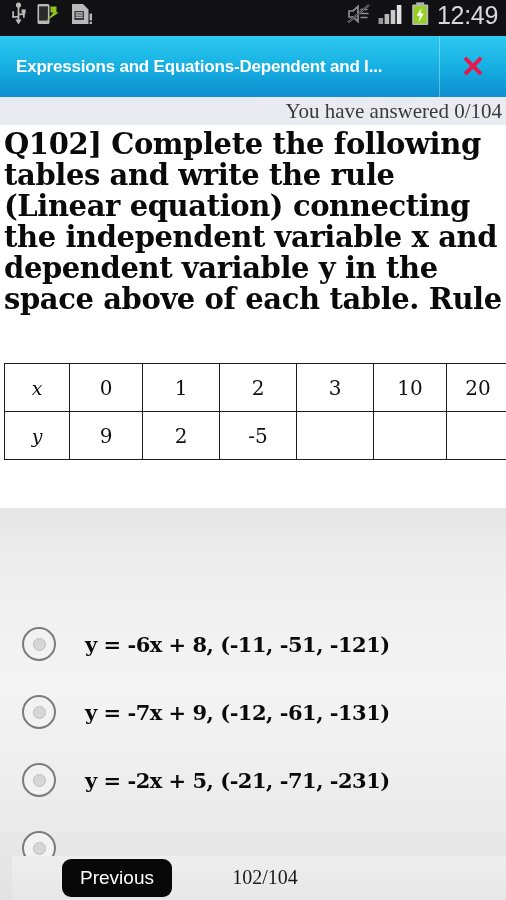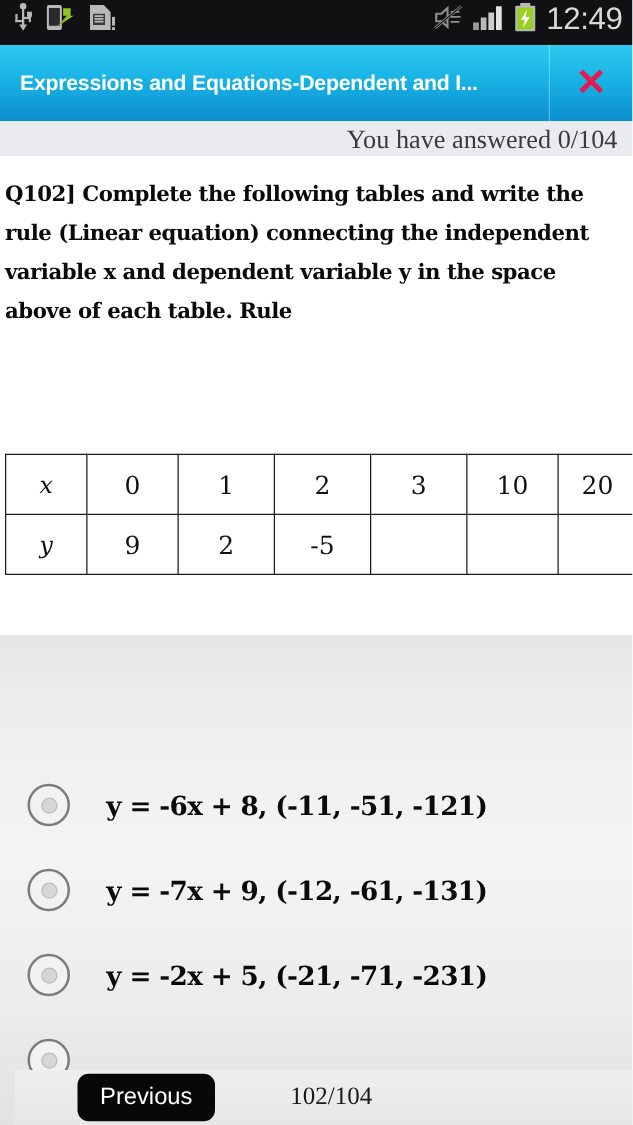--- a/index.html
+++ b/index.html
@@ -92,44 +92,44 @@
   .answered-bar {
     position: absolute;
     top: 97px; left: 0;
     width: 506px;
     height: 28px;
     background: #e9ebf0;
     display: flex;
     align-items: center;
     justify-content: flex-end;
     box-sizing: border-box;
-    padding-right: 12px;
+    padding-right: 4px;
   }
   .answered-text {
     font-family: "Liberation Serif", serif;
     font-size: 21px;
     color: #3a3a3a;
   }
 
   
   .question-area {
     position: absolute;
     top: 125px; left: 0;
     width: 506px;
     height: 383px;
     background: #ffffff;
     overflow: hidden;
   }
   .question-text {
     position: absolute;
-    top: 16px; left: 4px;
+    top: 4px; left: 4px;
     width: 498px;
     font-family: "DejaVu Serif", serif;
     font-weight: bold;
-    font-size: 17px;
+    font-size: 29px;
     line-height: 31px;
     color: #0a0a0a;
     letter-spacing: -0.4px;
   }
 
   
   .table-wrap {
     position: absolute;
     top: 238px;
     left: 4px;

